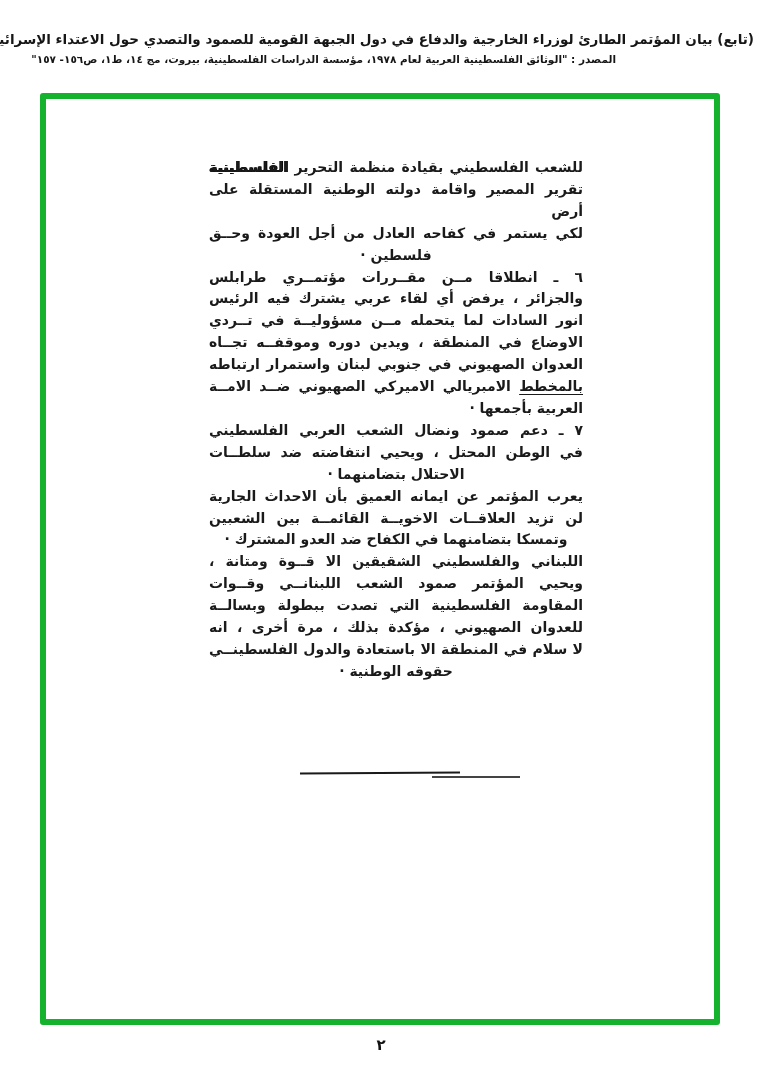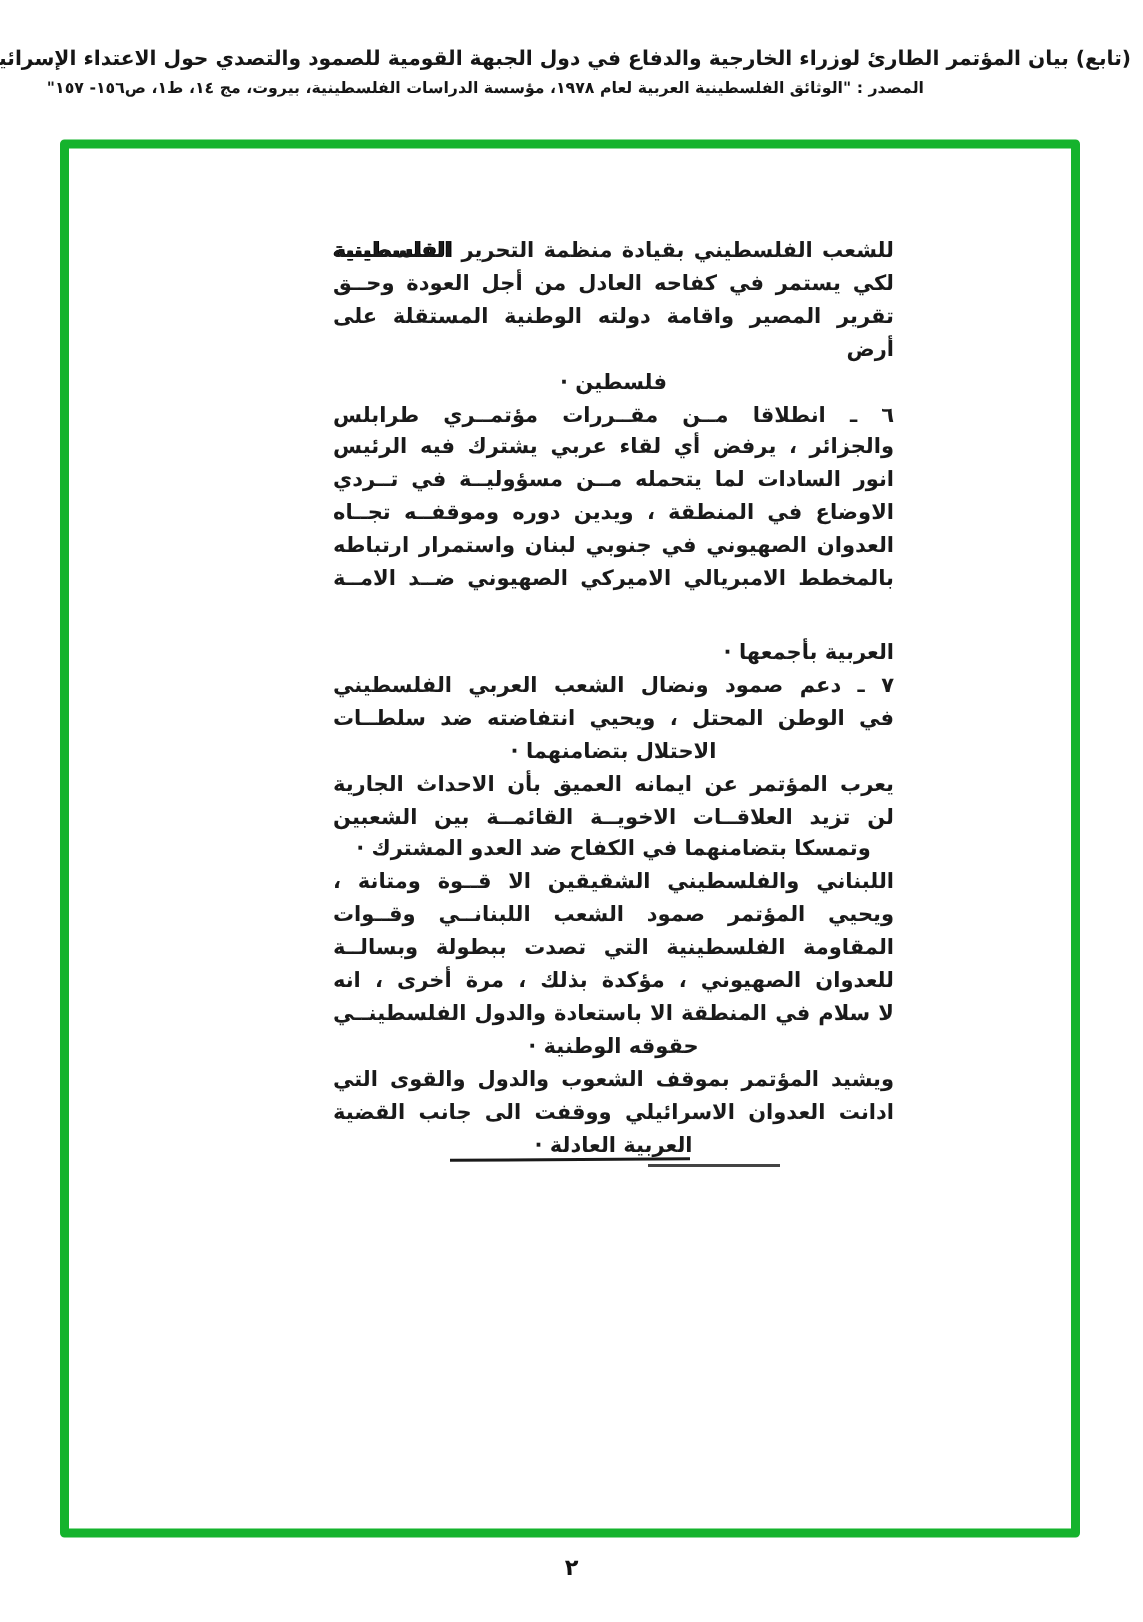--- a/index.html
+++ b/index.html
@@ -49,21 +49,21 @@
     height: 920px;
     border: 6px solid #15b32d;
     border-radius: 3px;
     background: transparent;
   }
 
   
   .doc-column {
     position: absolute;
     top: 157px;
-    right: 166px;
+    right: 179px;
     width: 374px;
     direction: rtl;
     font-size: 14px;
     font-weight: bold;
     line-height: 21.9px;
     color: #1a1a1a;
   }
   .para { margin: 0; }
   .line { white-space: nowrap; }
   .line.j {
@@ -71,27 +71,27 @@
     text-align: justify;
     text-align-last: justify;
   }
   .line.c {
     text-align: center;
     text-align-last: center;
   }
   .line.r {
     text-align: right;
     text-align-last: right;
-    margin-top: 27px;
   }
   .overprint {
     font-weight: 900;
     text-shadow: 0.7px 0 0 #000, -0.5px 0 0 #000;
   }
   .underline {
+    text-decoration: underline;
     text-underline-offset: 3px;
   }
 
   
   .divider-main {
     position: absolute;
     left: 300px;
     top: 772px;
     width: 160px;
     height: 2px;
@@ -125,22 +125,22 @@
 <div class="header">
   <div class="l1">(تابع)  بيان المؤتمر الطارئ لوزراء الخارجية والدفاع في دول الجبهة القومية للصمود والتصدي حول الاعتداء الإسرائيلي على لبنان</div>
   <div class="l2">المصدر :  "الوثائق الفلسطينية العربية لعام ١٩٧٨، مؤسسة الدراسات الفلسطينية، بيروت، مج ١٤، ط١، ص١٥٦- ١٥٧"</div>
 </div>
 
 <div class="frame"></div>
 
 <div class="doc-column" id="doc-column">
     <div class="para">
       <div class="line j">للشعب الفلسطيني بقيادة منظمة التحرير <span class="overprint">الفلسطينية</span></div>
+      <div class="line j">تقرير المصير واقامة دولته الوطنية المستقلة على أرض</div>
       <div class="line j">لكي يستمر في كفاحه العادل من أجل العودة وحــق</div>
-      <div class="line j">تقرير المصير واقامة دولته الوطنية المستقلة على أرض</div>
       <div class="line c">فلسطين ·</div>
     </div>
     <div class="para">
       <div class="line j">٦ ـ انطلاقا مــن مقــررات مؤتمــري طرابلس</div>
       <div class="line j">والجزائر ، يرفض أي لقاء عربي يشترك فيه الرئيس</div>
       <div class="line j">انور السادات لما يتحمله مــن مسؤوليــة في تــردي</div>
       <div class="line j">الاوضاع في المنطقة ، ويدين دوره وموقفــه تجــاه</div>
       <div class="line j">العدوان الصهيوني في جنوبي لبنان واستمرار ارتباطه</div>
       <div class="line j"><span class="underline">بالمخطط</span> الامبريالي الاميركي الصهيوني ضــد الامــة</div>
       <div class="line r">العربية بأجمعها ·</div>
@@ -156,23 +156,18 @@
       <div class="line c">وتمسكا بتضامنهما في الكفاح ضد العدو المشترك ·</div>
       <div class="line j">اللبناني والفلسطيني الشقيقين الا قــوة ومتانة ،</div>
     </div>
     <div class="para">
       <div class="line j">ويحيي المؤتمر صمود الشعب اللبنانــي وقــوات</div>
       <div class="line j">المقاومة الفلسطينية التي تصدت ببطولة وبسالــة</div>
       <div class="line j">للعدوان الصهيوني ، مؤكدة بذلك ، مرة أخرى ، انه</div>
       <div class="line j">لا سلام في المنطقة الا باستعادة والدول الفلسطينــي</div>
       <div class="line c">حقوقه الوطنية ·</div>
     </div>
-    <div class="para">
-      <div class="line j">ويشيد المؤتمر بموقف الشعوب والدول والقوى التي</div>
-      <div class="line j">ادانت العدوان الاسرائيلي ووقفت الى جانب القضية</div>
-      <div class="line c">العربية العادلة ·</div>
-    </div>
   </div>
 
 <div class="divider-main"></div>
 <div class="divider-tail"></div>
 
 <div class="page-number">٢</div>
 
 </body></html>

